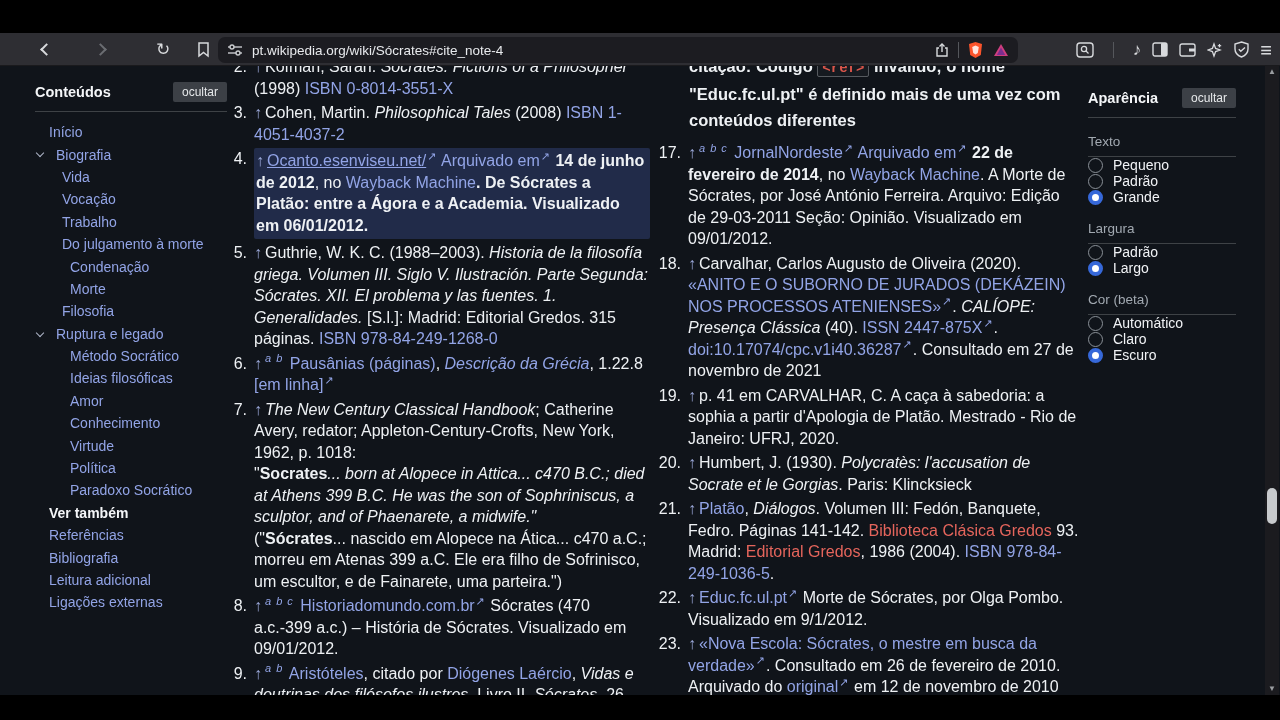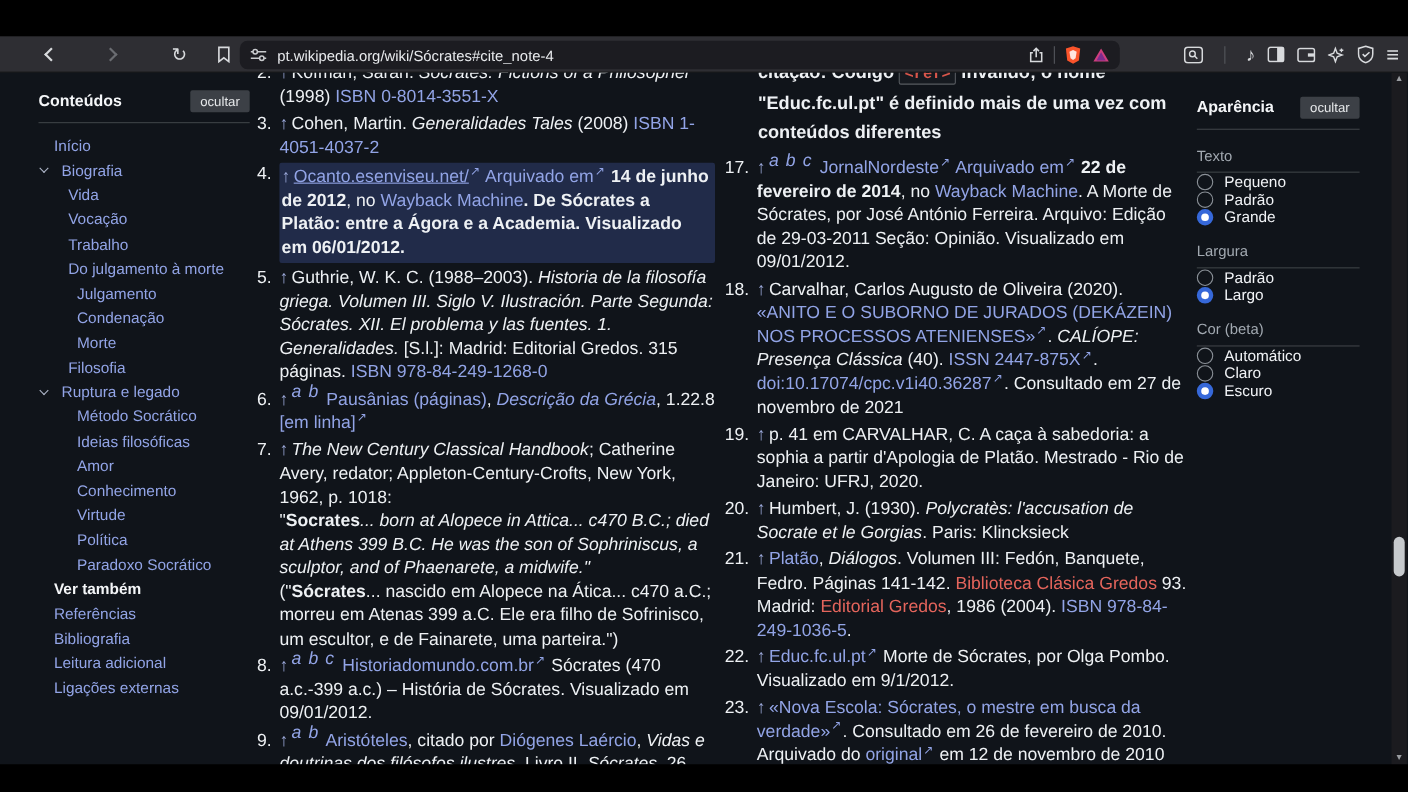--- a/index.html
+++ b/index.html
@@ -65,21 +65,21 @@
   .ref-body.hl{background:var(--hl);padding:2px 4px 3px 2px;border-radius:2px;}
   .up{color:#9aa7d8;text-decoration:none;margin-right:3px;}
   .tx{color:var(--text);}
   .bd{font-weight:bold;}
   .it{font-style:italic;}
   .bt{font-weight:bold;}
   a.lk{color:var(--link);text-decoration:none;}
   a.lk.it{font-style:italic;}
   a.lk.ul{text-decoration:underline;}
   a.rd{color:var(--red);text-decoration:none;}
-  a.sp{font-style:italic;color:var(--link);font-size:16px;vertical-align:super;line-height:0;
+  a.sp{font-style:italic;color:var(--link);font-size:11px;vertical-align:super;line-height:0;
        letter-spacing:1px;text-decoration:none;margin-right:2px;}
   .ext{color:var(--link);font-size:11px;vertical-align:super;line-height:0;margin:0 1px;}
   .ref-error{color:var(--error);font-weight:bold;font-size:16.5px;line-height:26px;
              margin:0 0 9px 33px;}
   code.cd{font-family:"Liberation Mono",monospace;font-size:14px;color:var(--error);
           border:1px solid #565a5f;border-radius:2px;padding:0 4px;background:#161a20;text-align:right;}
 
   
   .appearance{position:absolute;left:1088px;top:22px;width:148px;font-size:14px;}
   .sect-label{color:var(--muted);font-size:13.5px;margin-top:16px;padding-bottom:7px;
@@ -194,23 +194,20 @@
         <div class="toc-item lvl1">
           <a class="toc-link">Vocação</a>
         </div>
         <div class="toc-item lvl1">
           <a class="toc-link">Trabalho</a>
         </div>
         <div class="toc-item lvl1">
           <a class="toc-link">Do julgamento à morte</a>
         </div>
         <div class="toc-item lvl2">
-          <a class="toc-link">Julgamento</a>
-        </div>
-        <div class="toc-item lvl2">
           <a class="toc-link">Condenação</a>
         </div>
         <div class="toc-item lvl2">
           <a class="toc-link">Morte</a>
         </div>
         <div class="toc-item lvl1">
           <a class="toc-link">Filosofia</a>
         </div>
         <div class="toc-item haschev">
           <span class="chev"></span>
@@ -256,21 +253,21 @@
   </nav>
 
   <div class="col col-left">
     <div class="col-inner" id="col-left-inner">
         <div class="ref">
           <span class="ref-num">2.</span>
           <div class="ref-body"><a class="up">↑</a><span class="tx">Kofman, Sarah. </span><span class="tx it">Socrates: Fictions of a Philosopher</span><span class="tx"> (1998) </span><a class="lk">ISBN 0-8014-3551-X</a></div>
         </div>
         <div class="ref">
           <span class="ref-num">3.</span>
-          <div class="ref-body"><a class="up">↑</a><span class="tx">Cohen, Martin. </span><span class="tx it">Generalidades Tales</span><span class="tx"> (2008) </span><a class="lk">ISBN 1-4051-4037-2</a></div>
+          <div class="ref-body"><a class="up">↑</a><span class="tx">Cohen, Martin. </span><span class="tx it">Philosophical Tales</span><span class="tx"> (2008) </span><a class="lk">ISBN 1-4051-4037-2</a></div>
         </div>
         <div class="ref">
           <span class="ref-num">4.</span>
           <div class="ref-body hl"><a class="up">↑</a><a class="lk ul">Ocanto.esenviseu.net/</a><span class="ext">↗</span><span class="tx"> </span><a class="lk">Arquivado em</a><span class="ext">↗</span><span class="tx bd"> 14 de junho de 2012</span><span class="tx">, no </span><a class="lk">Wayback Machine</a><span class="tx bd">. De Sócrates a Platão: entre a Ágora e a Academia. Visualizado em 06/01/2012.</span></div>
         </div>
         <div class="ref">
           <span class="ref-num">5.</span>
           <div class="ref-body"><a class="up">↑</a><span class="tx">Guthrie, W. K. C. (1988–2003). </span><span class="tx it">Historia de la filosofía griega. Volumen III. Siglo V. Ilustración. Parte Segunda: Sócrates. XII. El problema y las fuentes. 1. Generalidades.</span><span class="tx"> [S.l.]: Madrid: Editorial Gredos. 315 páginas. </span><a class="lk">ISBN 978-84-249-1268-0</a></div>
         </div>
         <div class="ref">

